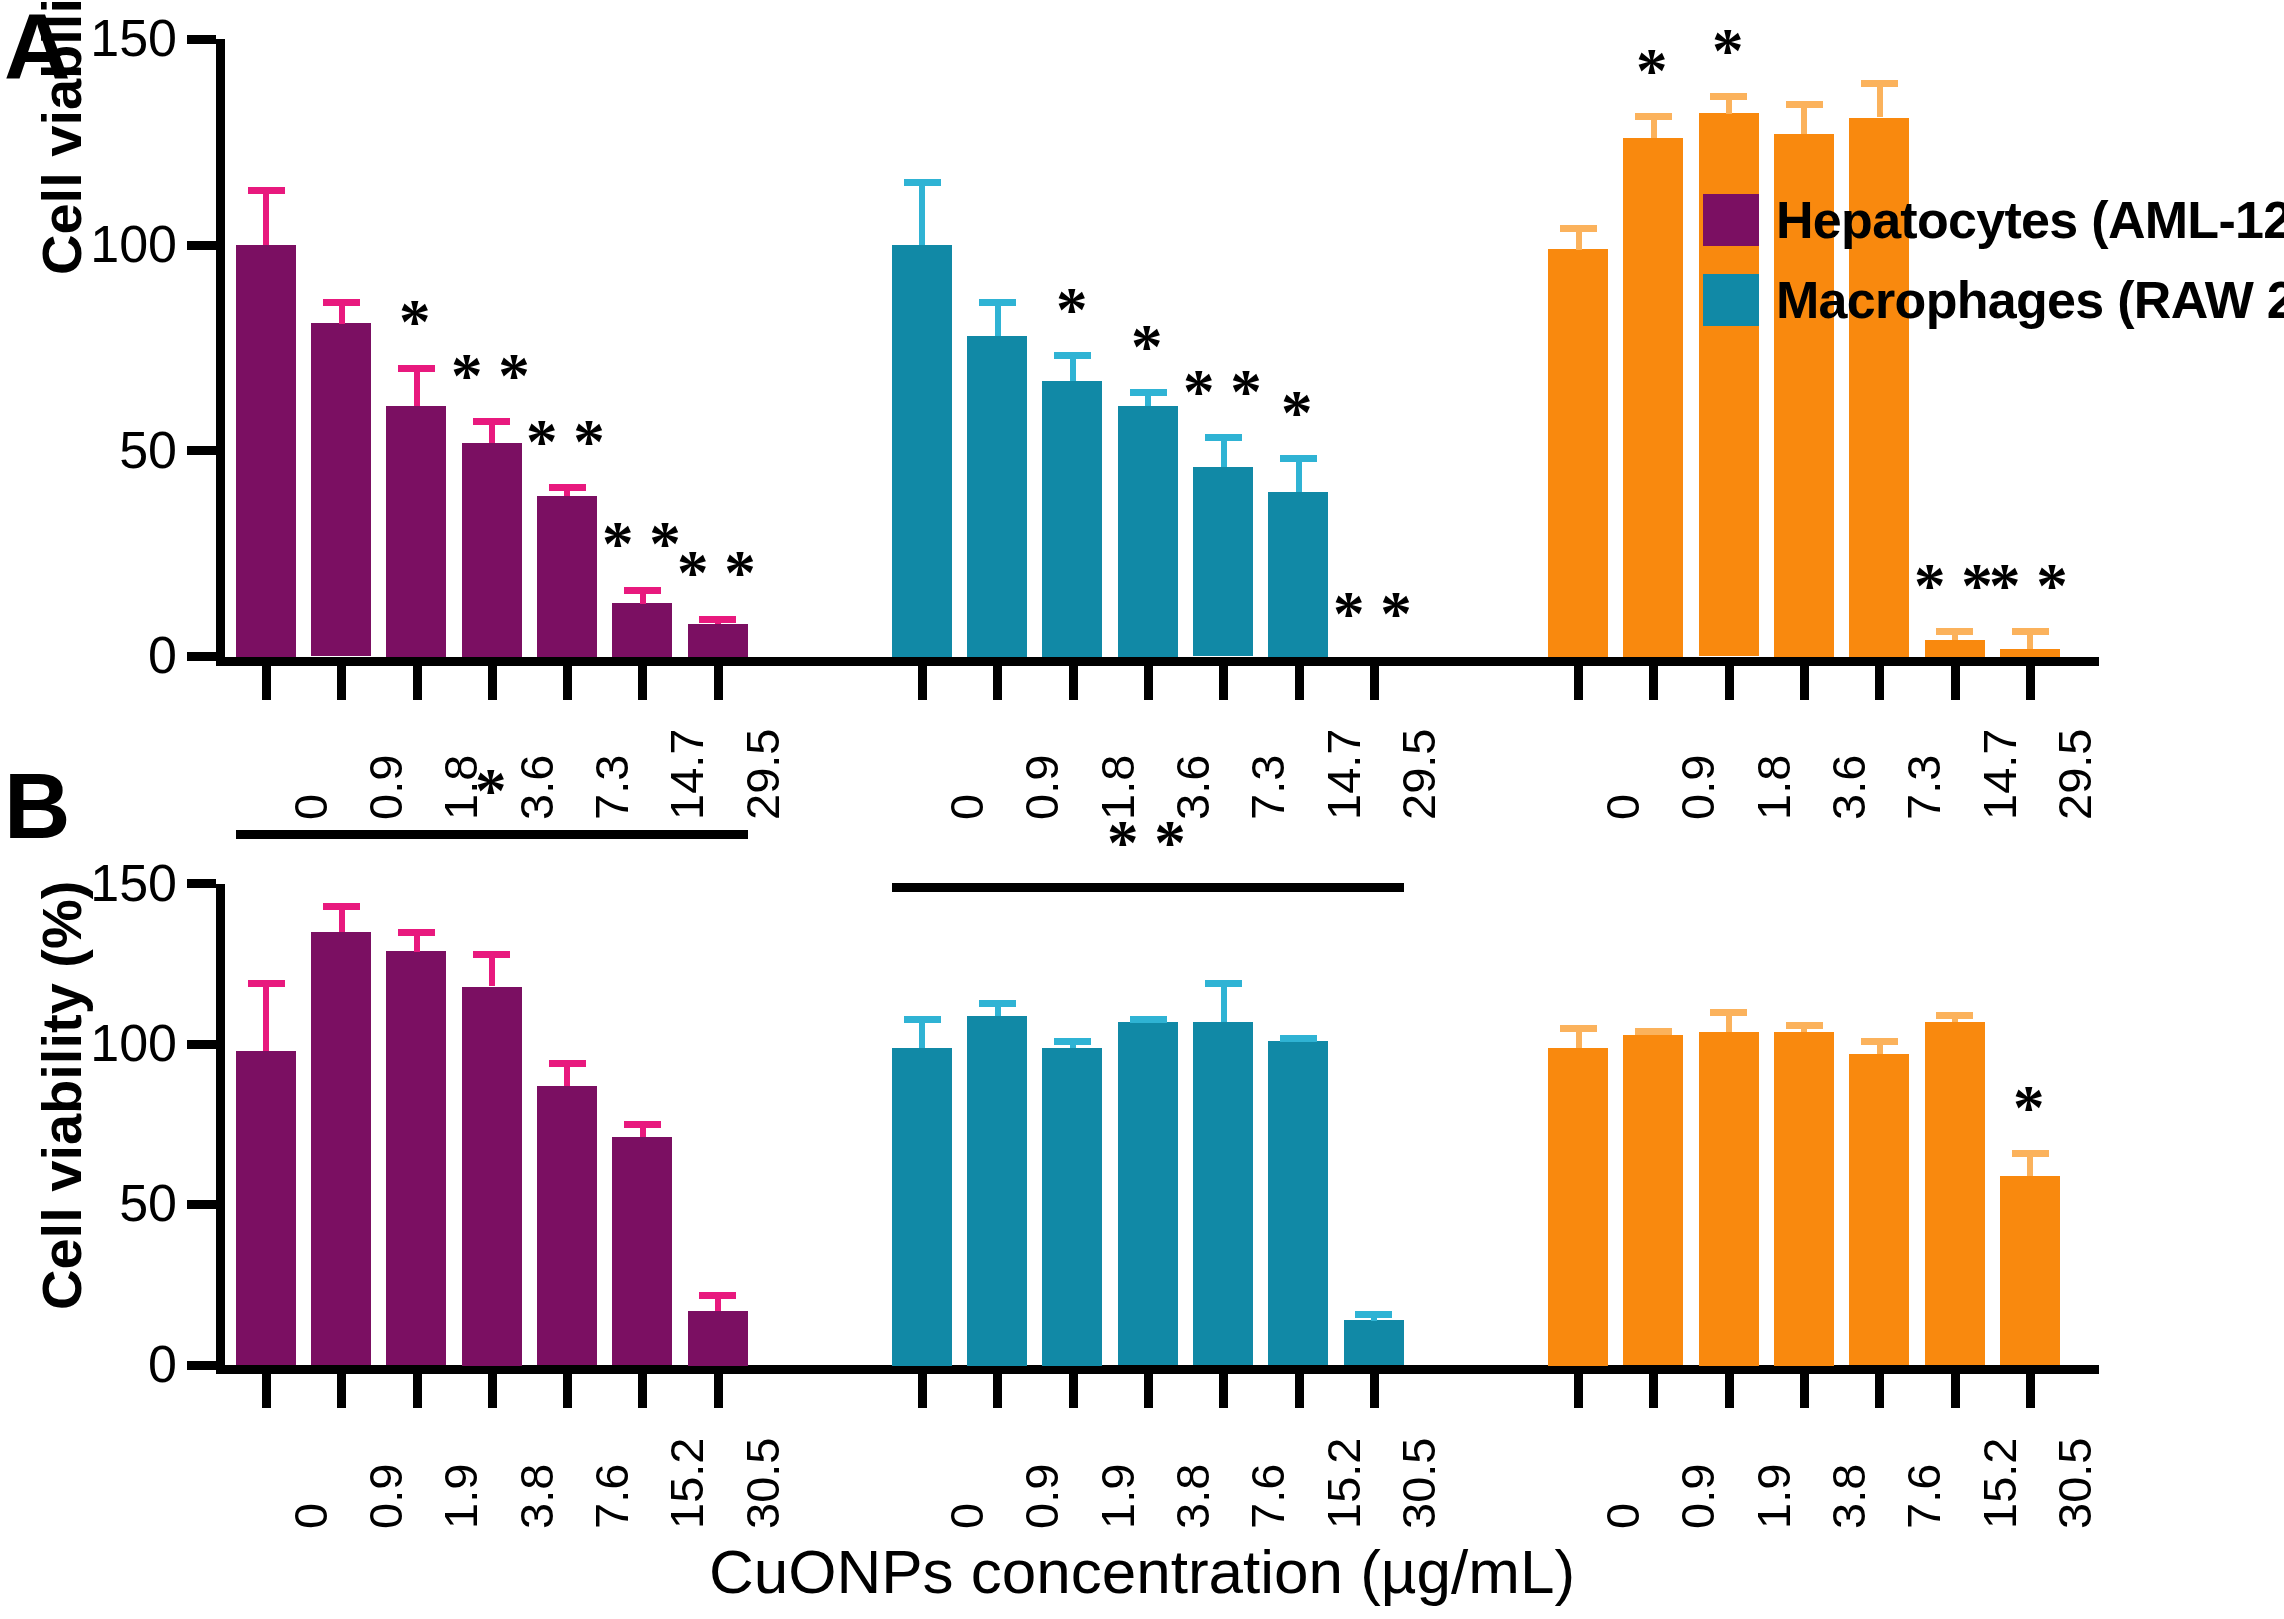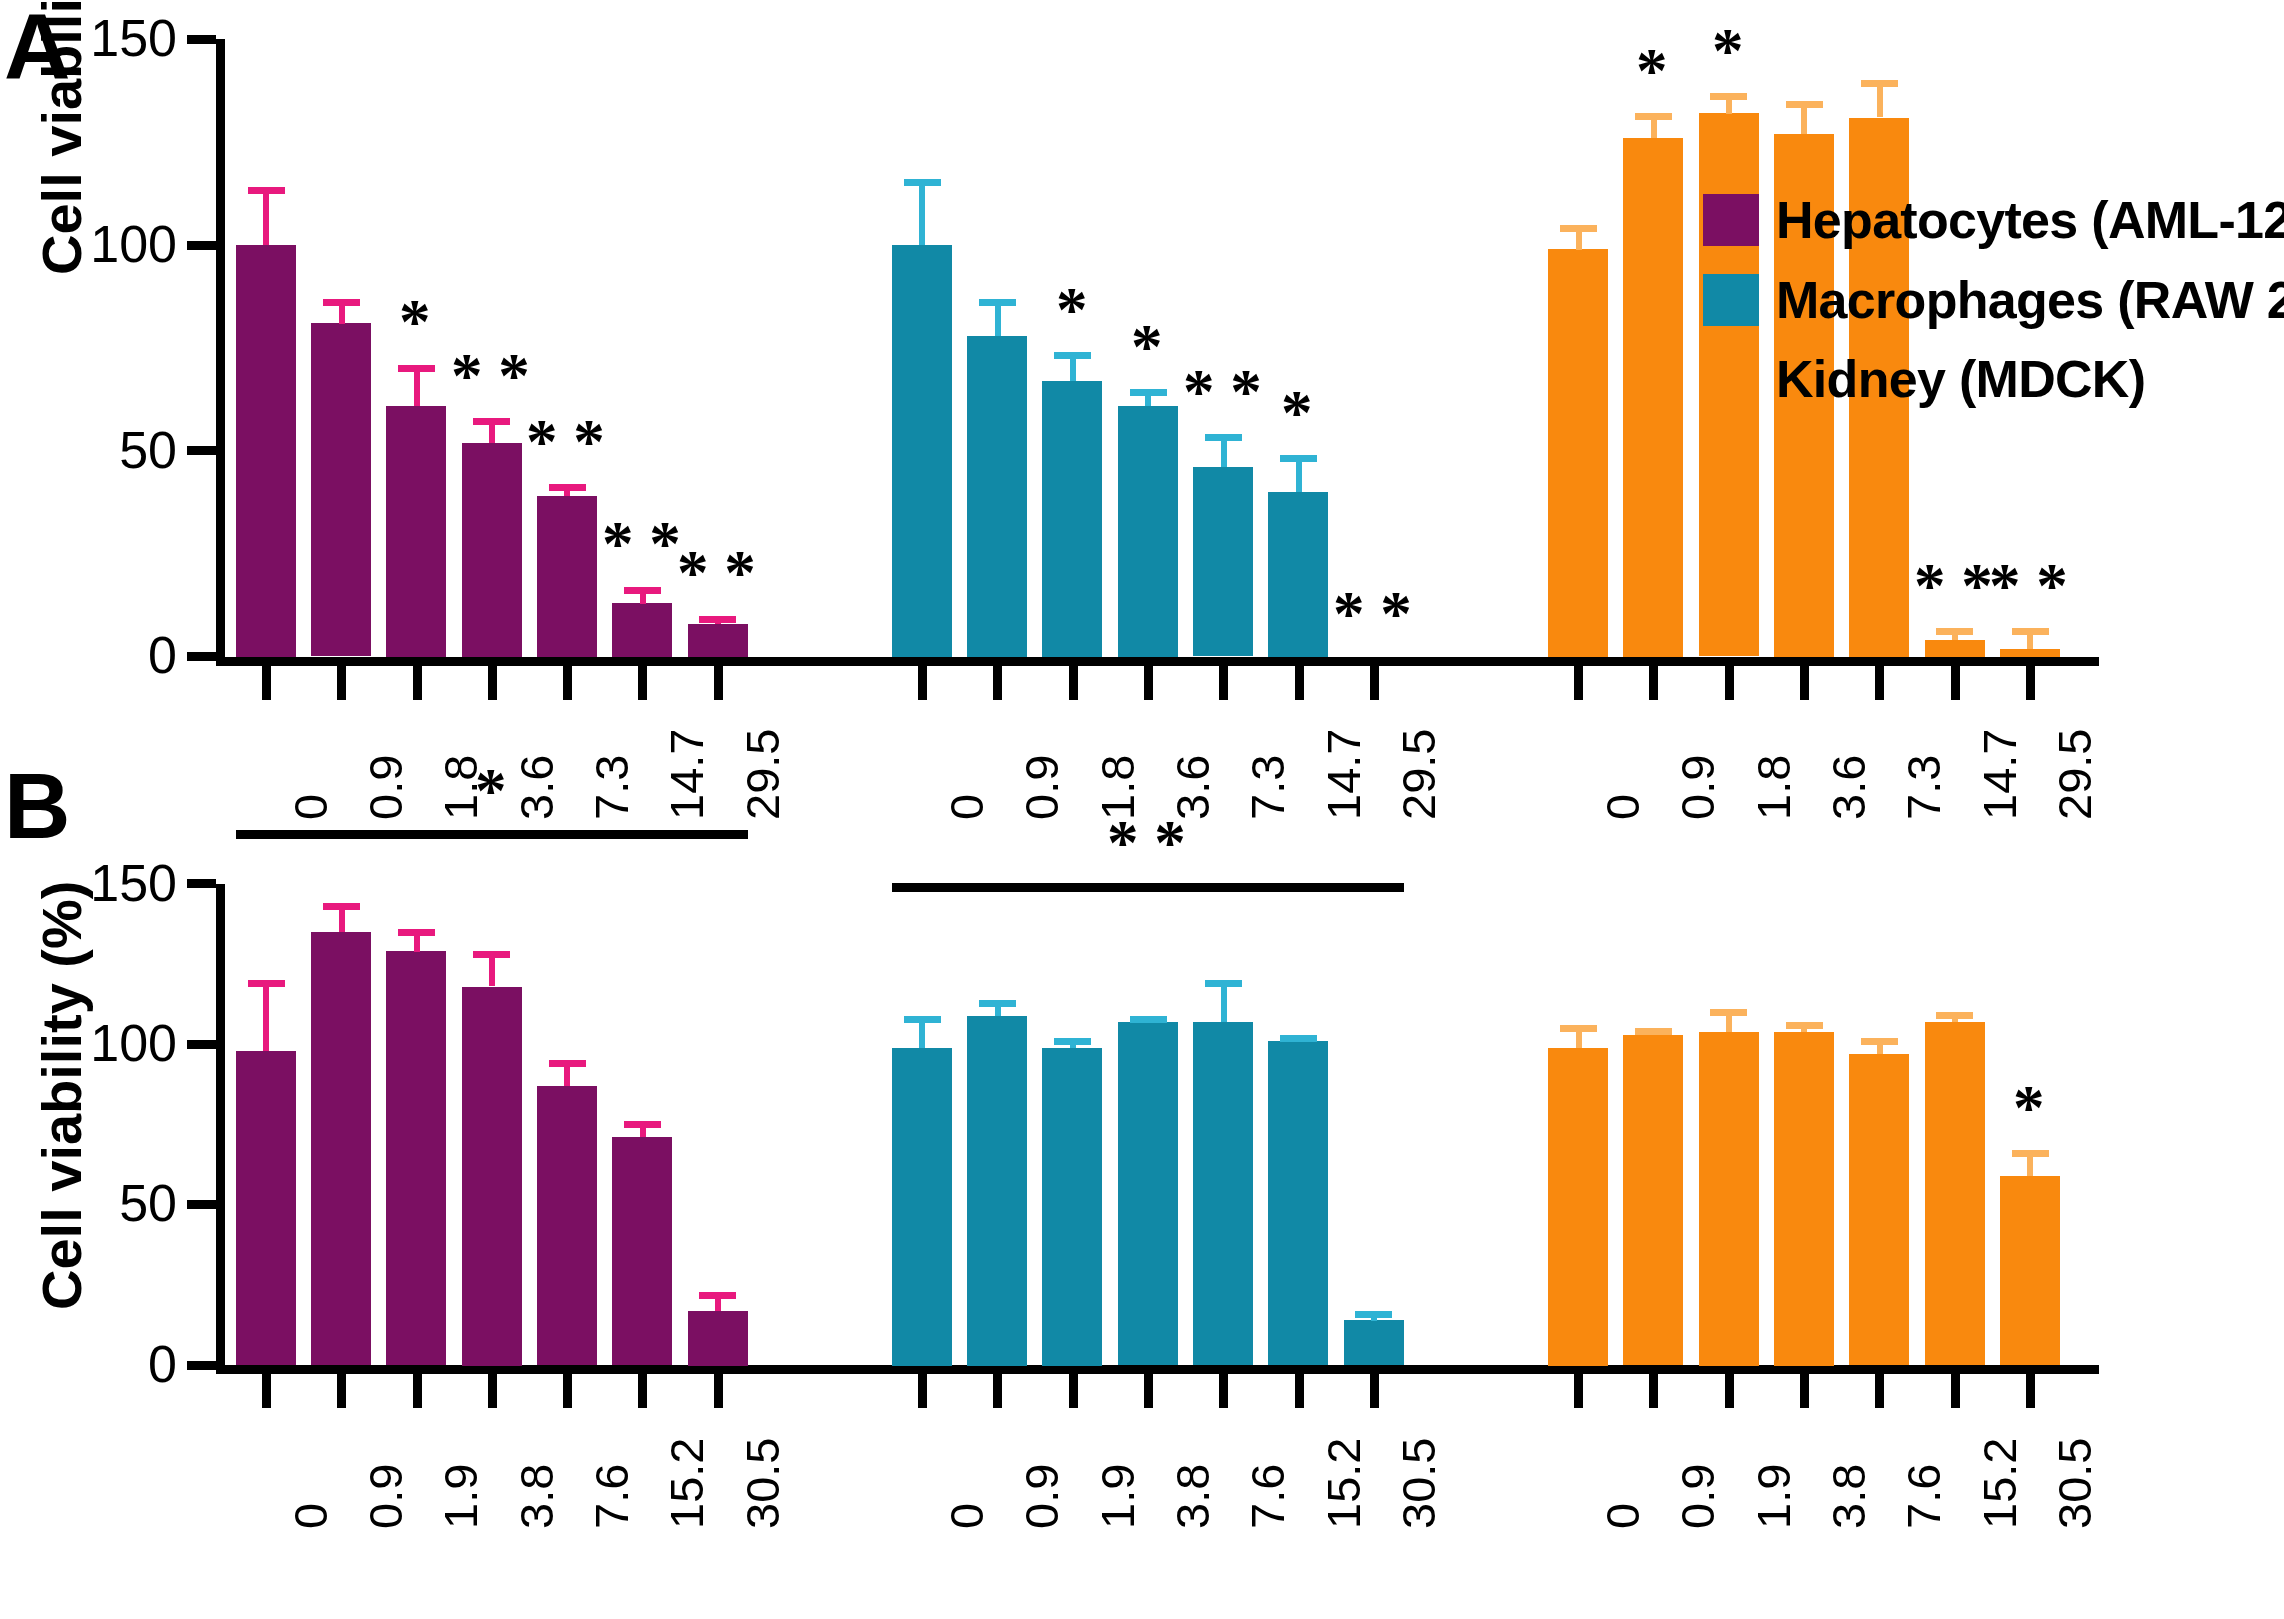--- a/index.html
+++ b/index.html
@@ -187,21 +187,20 @@
     <div class="legend-row">
       <div class="legend-swatch" style="background:#7B0F62;"></div>
       <div class="legend-text">Hepatocytes (AML-12)</div>
     </div>
     <div class="legend-row">
       <div class="legend-swatch" style="background:#1189A6;"></div>
       <div class="legend-text">Macrophages (RAW 264.7)</div>
     </div>
     <div class="legend-row">
       <div class="legend-swatch" style="background:#F9890E;"></div>
-      <div class="legend-text">Kidney (MDCK)</div>
     </div>
   </div>
 
   <div>
     <div class="panel-letter" style="left:3.9px;top:760px;">B</div>
 
     <div class="ylabel" style="left:29px;top:1310px;">Cell viability (%)</div>
 
     <div id="panelB-plot">
         <div class="axis-v" style="left: 216px; top: 884px; height: 490px;"></div>
@@ -320,15 +319,16 @@
         <div class="xtlabel" style="left: 1972px; top: 1529px;">15.2</div>
         <div class="bar" style="left: 2000px; width: 60px; height: 189px; top: 1176px; background: rgb(249, 137, 14);"></div>
         <div class="errline" style="left: 2027px; top: 1150px; height: 26px; background: rgb(251, 178, 92);"></div>
         <div class="errcap" style="left: 2012px; top: 1150px; background: rgb(251, 178, 92);"></div>
         <div class="star" style="left: 2013px; top: 1077px;">*</div>
         <div class="tick-x" style="left: 2026px; top: 1374px; height: 34px;"></div>
         <div class="xtlabel" style="left: 2047px; top: 1529px;">30.5</div>
       </div>
   </div>
 
+  <div class="xtitle" style="left:0px;top:1536px;width:2284px;">CuONPs concentration (µg/mL)</div>
 
 </div>
 
 
 </body></html>

